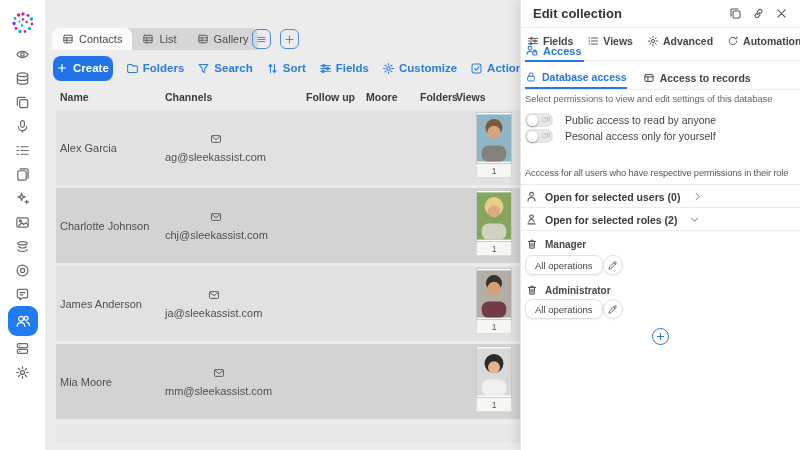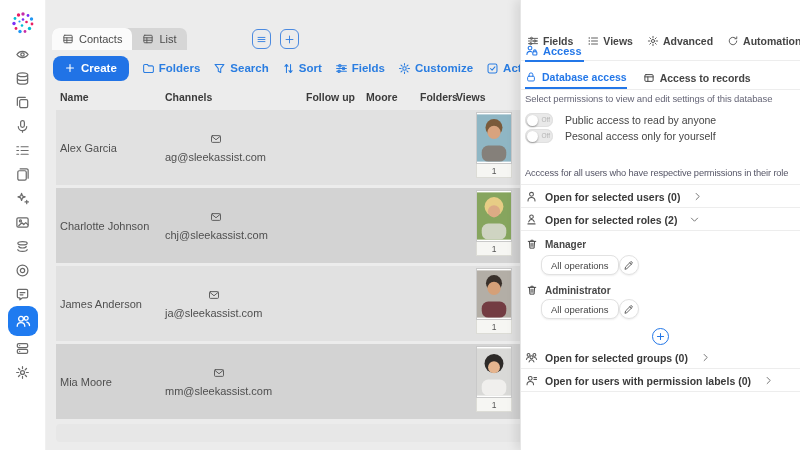--- a/index.html
+++ b/index.html
@@ -26,21 +26,21 @@
   .tabband { position:absolute; left:6px; top:28px; height:22px; background:#d6d6d6; border-radius:7px 7px 0 0;
              display:flex; align-items:stretch; }
   .vtab { display:flex; align-items:center; gap:5px; padding:0 10px; font-size:11px; color:#4b4b4b; cursor:pointer; white-space:nowrap; }
   .vtab.active { background:#fbfbfb; border-radius:7px 7px 0 0; }
   .vtab .ic { color:#5a5a5a; }
   .band-btns { position:absolute; left:206px; top:29px; display:flex; gap:9px; }
   .obtn { width:19px; height:20px; border:1.5px solid #4b8ae0; border-radius:6px; color:#2f7ce0;
           display:flex; align-items:center; justify-content:center; background:transparent; cursor:pointer; }
 
   .toolbar { position:absolute; left:7px; top:55px; height:26px; display:flex; align-items:center; gap:13px; }
-  .create-btn { background:#2173e6; color:#fff; height:25px; border-radius:8px; padding:0 12px;
+  .create-btn { background:#2173e6; color:#fff; height:25px; border-radius:8px; padding:0 4px;
                 display:flex; align-items:center; gap:6px; font-size:11.5px; font-weight:600; cursor:pointer; }
   .tool-item { color:#2a7de1; font-size:11.5px; font-weight:600; display:flex; align-items:center; gap:4px; cursor:pointer; white-space:nowrap; }
 
   .thead { position:absolute; left:10px; right:4px; top:88px; height:20px; }
   .thead span { position:absolute; top:3px; font-size:10.5px; font-weight:700; color:#3b3b3b; white-space:nowrap; }
   .c-name{left:4px;} .c-chan{left:109px;} .c-follow{left:250px;} .c-tags{left:310px;} .c-fold{left:364px;} .c-img{left:400px;}
 
   .tbody { position:absolute; left:10px; right:4px; top:110px; }
   .trow { position:relative; height:75px; margin-bottom:3px; }
   .trow.odd { background:#e1e1e1; }
@@ -97,21 +97,21 @@
   .prow { height:22px; display:flex; align-items:center; gap:7px; padding:0 4px; border-bottom:1px solid #ededed;
           font-size:10.5px; font-weight:600; color:#3a3a3a; cursor:pointer; }
   .prow .ic { color:#555; flex:0 0 auto; }
   .prow .chev { color:#666; margin-left:5px; }
   .prow span.lbl { white-space:nowrap; }
   .pr-users{top:186px;} .pr-roles{top:209px;}
   .pr-groups{top:347px;} .pr-labels{top:370px;}
 
   .role-name { height:16px; display:flex; align-items:center; gap:7px; padding:0 5px; font-size:10px; font-weight:600; color:#474747; }
   .rn1{top:236px;} .rn2{top:282px;}
-  .ops-row { height:20px; display:flex; align-items:center; padding:0 20px; }
+  .ops-row { height:20px; display:flex; align-items:center; padding:0 4px; }
   .or1{top:255px;} .or2{top:299px;}
   .ops-btn { height:20px; border:1px solid #e2e2e2; border-radius:8px; background:#fff; padding:0 9px;
              font-size:9.5px; color:#454545; display:flex; align-items:center; box-shadow:0 1px 2px rgba(0,0,0,.07); cursor:pointer; }
   .edit-btn { width:20px; height:20px; border:1px solid #e2e2e2; border-radius:50%; background:#fff; color:#555;
               display:flex; align-items:center; justify-content:center; box-shadow:0 1px 2px rgba(0,0,0,.07); cursor:pointer; }
   .add-wrap { top:328px; display:flex; justify-content:center; }
   .add-btn { width:17px; height:17px; border:1.4px solid #2377e8; border-radius:50%; color:#2377e8;
              display:flex; align-items:center; justify-content:center; background:#fff; cursor:pointer; }
 </style>
 </head>
@@ -241,20 +241,27 @@
           </svg>
         <span>Contacts</span>
       </div>
       <div class="vtab">
         <svg class="ic" width="12" height="12" viewBox="0 0 16 16">
             <rect x="2.5" y="3" width="11" height="10" rx="1.2"></rect>
             <path d="M2.5 6.4h11M6.5 6.4V13M2.5 9.7h11"></path>
           </svg>
         <span>List</span>
       </div>
+      <div class="vtab">
+        <svg class="ic" width="12" height="12" viewBox="0 0 16 16">
+            <rect x="2.5" y="3" width="11" height="10" rx="1.2"></rect>
+            <path d="M2.5 6.4h11M6.5 6.4V13M2.5 9.7h11"></path>
+          </svg>
+        <span>Gallery</span>
+      </div>
     </div>
     <div class="band-btns">
       <span class="obtn">
         <svg class="ic" width="11" height="11" viewBox="0 0 16 16">
             <path d="M3 5h10M3 8h10M3 11h10"></path>
           </svg>
       </span>
       <span class="obtn">
         <svg class="ic" width="11" height="11" viewBox="0 0 16 16">
             <path d="M8 3v10M3 8h10"></path>
@@ -402,20 +409,41 @@
           <span class="img-count">1</span>
         </span>
       </div>
 
     </div>
     <div class="empty-row"></div>
   </main>
 
   <aside class="panel">
 
+    <div class="p-abs p-header">
+      <span class="p-title">Edit collection</span>
+      <span class="p-hicons">
+        <span>
+          <svg class="ic" width="13" height="13" viewBox="0 0 16 16">
+              <rect x="5" y="5" width="8.5" height="8.5" rx="1.5"></rect>
+              <path d="M11 2.5H4A1.5 1.5 0 0 0 2.5 4v7"></path>
+            </svg>
+        </span>
+        <span>
+          <svg class="ic" width="13" height="13" viewBox="0 0 16 16">
+              <path d="M6.8 9.2l2.4-2.4M6.3 5.8L8.6 3.5a2.2 2.2 0 0 1 3.1 3.1L9.4 8.9M9.7 10.2L7.4 12.5a2.2 2.2 0 0 1-3.1-3.1l2.3-2.3"></path>
+            </svg>
+        </span>
+        <span>
+          <svg class="ic" width="13" height="13" viewBox="0 0 16 16">
+              <path d="M3.5 3.5l9 9M12.5 3.5l-9 9"></path>
+            </svg>
+        </span>
+      </span>
+    </div>
 
     <div class="p-abs p-tabs">
       <span class="p-tab">
         <svg class="ic" width="12" height="12" viewBox="0 0 16 16">
             <path d="M2 4.5h12M2 8h12M2 11.5h12"></path>
             <circle cx="6" cy="4.5" r="1.5" fill="#fff"></circle>
             <circle cx="10.5" cy="8" r="1.5" fill="#fff"></circle>
             <circle cx="5" cy="11.5" r="1.5" fill="#fff"></circle>
           </svg>
         <span>Fields</span>
@@ -546,39 +574,16 @@
     </div>
 
     <div class="p-abs add-wrap">
       <span class="add-btn">
         <svg class="ic" width="9" height="9" viewBox="0 0 16 16">
             <path d="M8 2.5v11M2.5 8h11" style="stroke-width:1.8"></path>
           </svg>
       </span>
     </div>
 
-    <div class="p-abs prow pr-groups">
-      <svg class="ic" width="13" height="13" viewBox="0 0 16 16">
-          <circle cx="4.4" cy="4.8" r="1.7"></circle>
-          <circle cx="11.6" cy="4.8" r="1.7"></circle>
-          <circle cx="8" cy="7.7" r="1.9"></circle>
-          <path d="M1.8 10.3c.4-1.4 1.4-2.3 2.5-2.3M14.2 10.3c-.4-1.4-1.4-2.3-2.5-2.3M5 13.4c.4-1.6 1.6-2.7 3-2.7s2.6 1.1 3 2.7"></path>
-        </svg>
-      <span class="lbl">Open for selected groups (0)</span>
-      <svg class="ic chev" width="11" height="11" viewBox="0 0 16 16">
-          <path d="M6 3.5L10.5 8 6 12.5"></path>
-        </svg>
-    </div>
-
-    <div class="p-abs prow pr-labels">
-      <svg class="ic" width="13" height="13" viewBox="0 0 16 16">
-          <circle cx="6.5" cy="5.3" r="2.3"></circle>
-          <path d="M2.5 13.2c0-2.3 1.8-3.9 4-3.9s4 1.6 4 3.9"></path>
-          <path d="M11 4.2h3.2M11 6.6h3.2"></path>
-        </svg>
-      <span class="lbl">Open for users with permission labels (0)</span>
-      <svg class="ic chev" width="11" height="11" viewBox="0 0 16 16">
-          <path d="M6 3.5L10.5 8 6 12.5"></path>
-        </svg>
-    </div>
+
 
   </aside>
 </div>
 
 </body></html>

